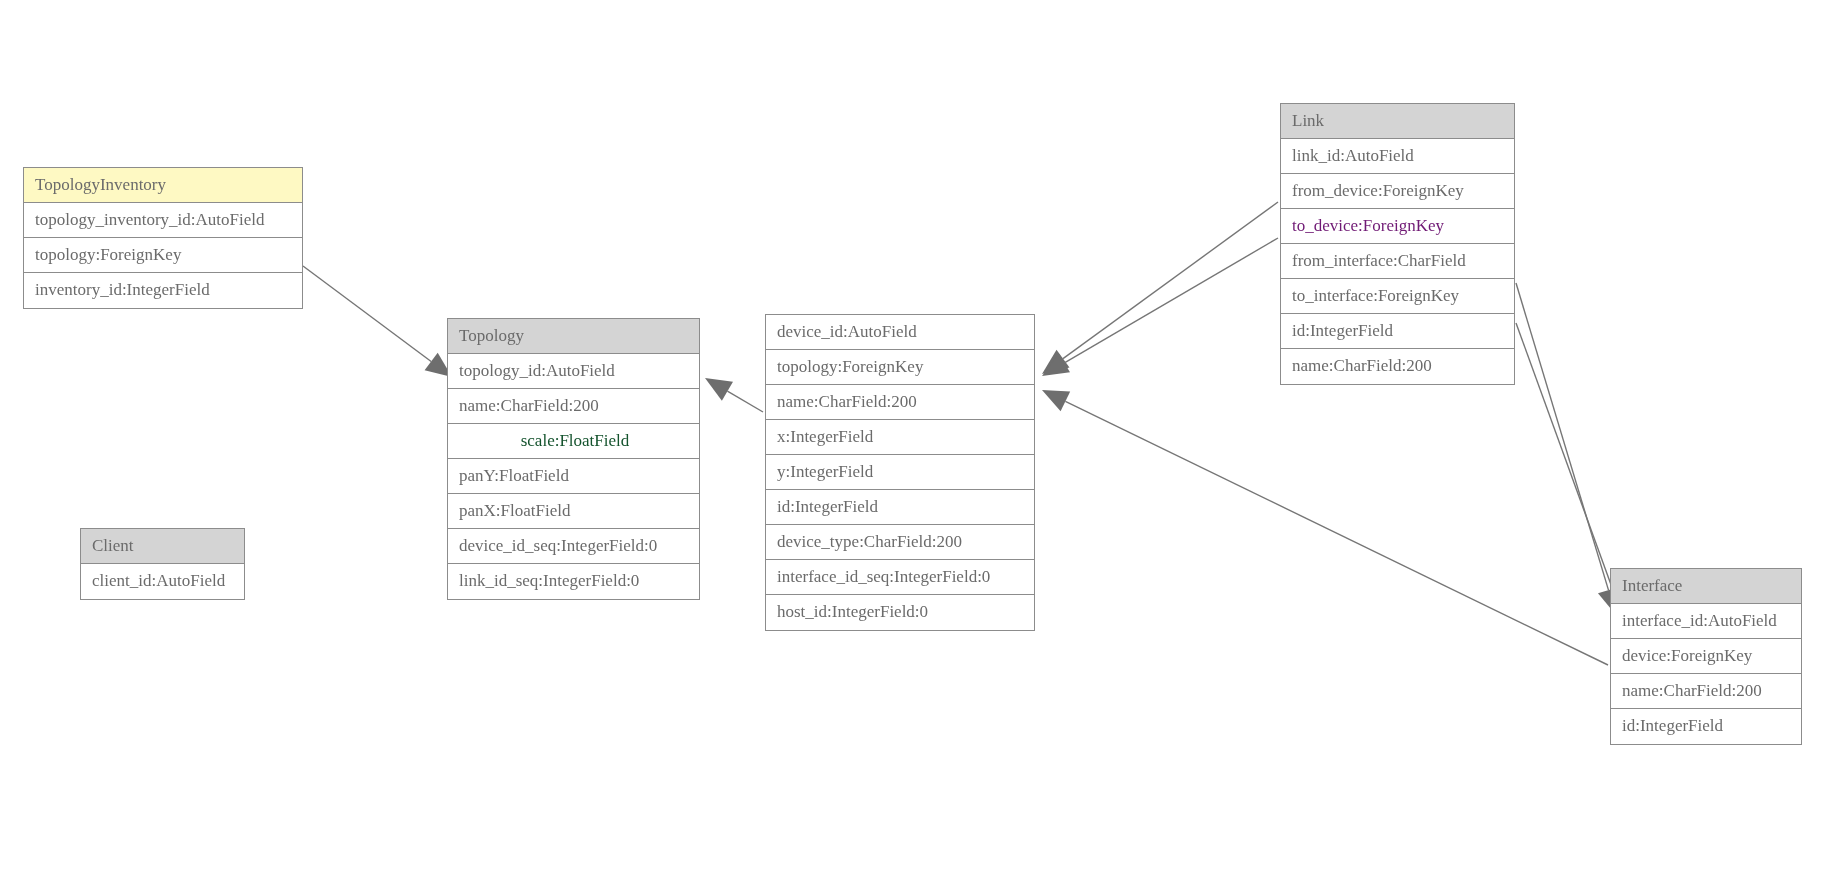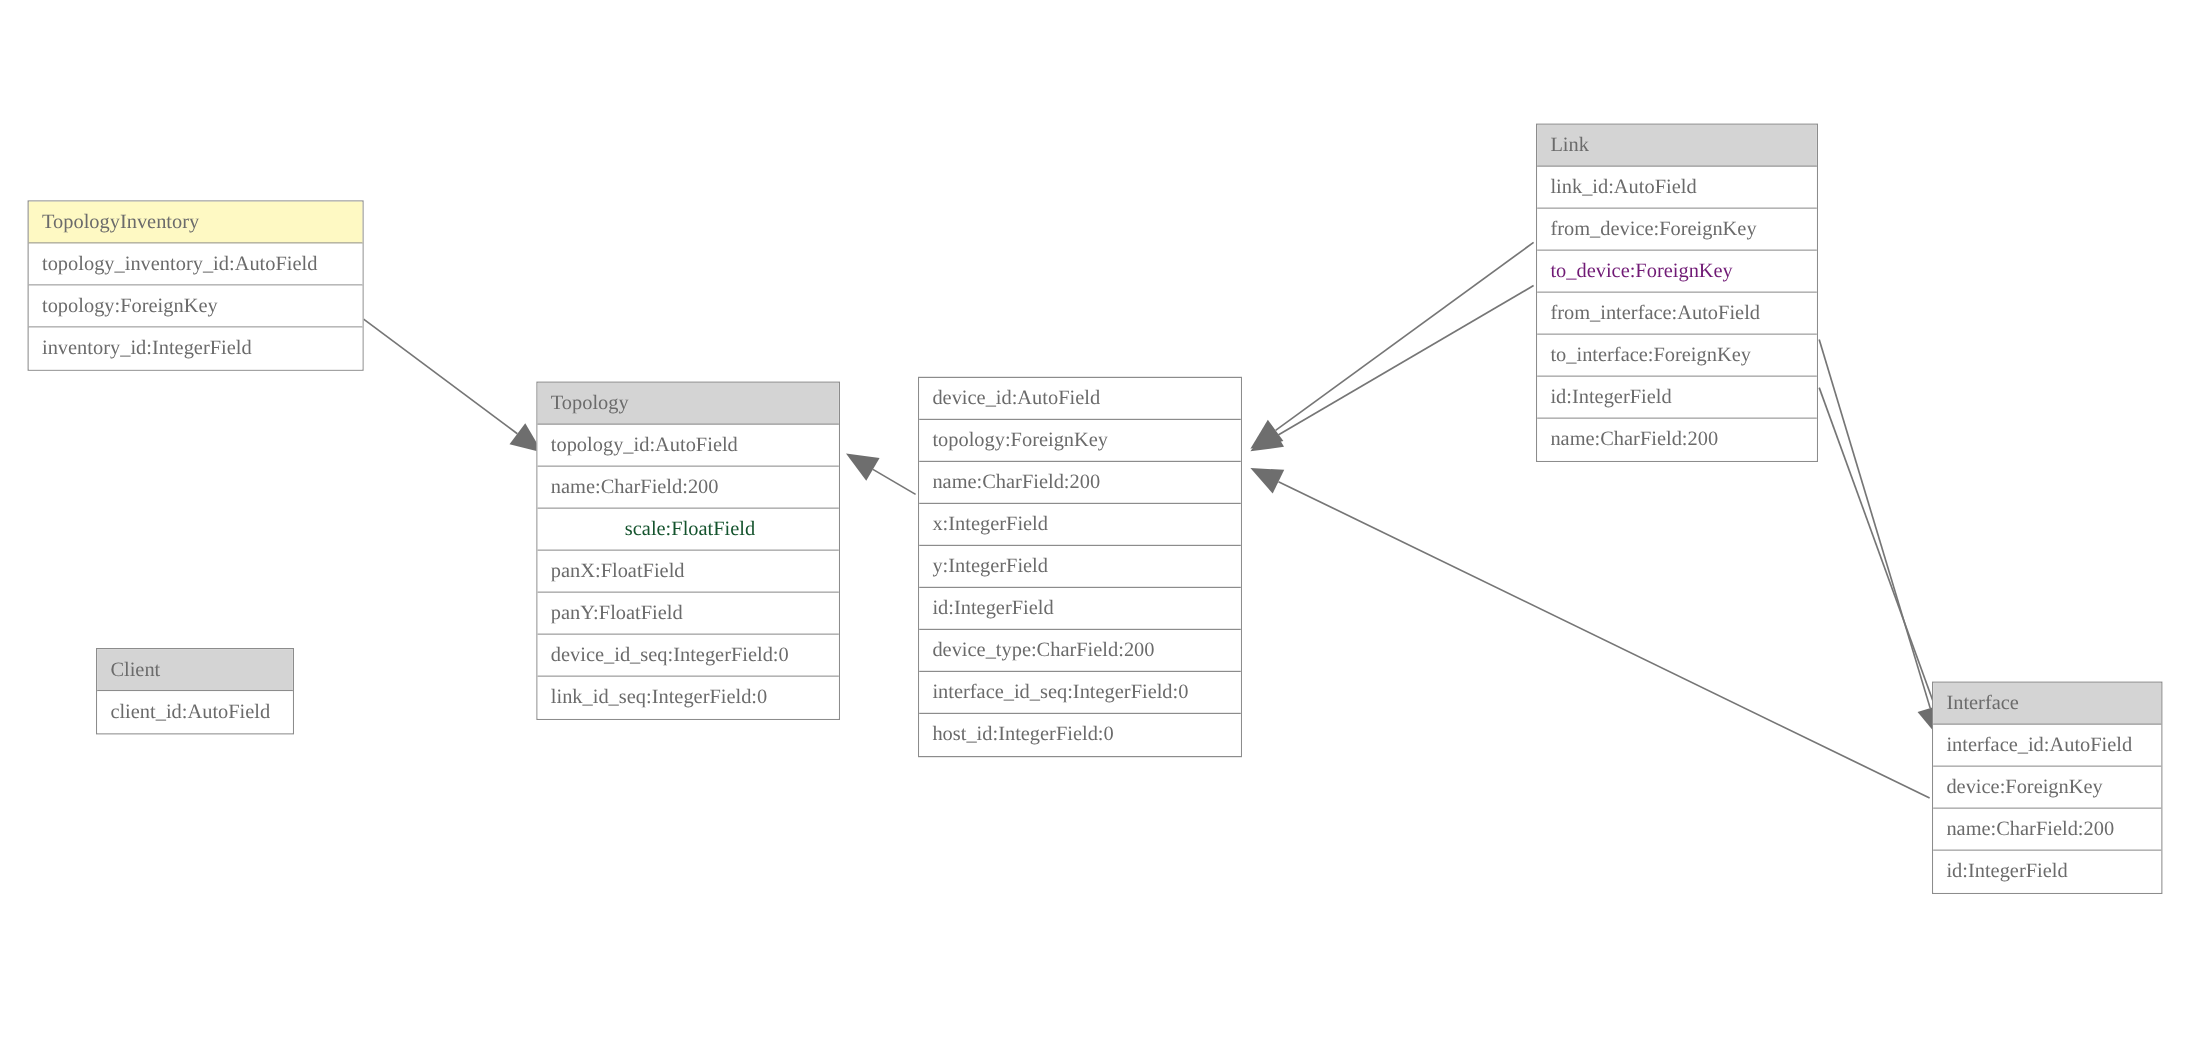--- a/index.html
+++ b/index.html
@@ -102,46 +102,46 @@
         <div class="entity-header" style="background: #fef9c3; color: rgb(107, 107, 107); border-bottom-color: rgb(140, 140, 140);">TopologyInventory</div>
         <div class="entity-row" style="color: rgb(107, 107, 107); border-bottom-color: rgb(140, 140, 140);">topology_inventory_id:AutoField</div>
         <div class="entity-row" style="color: rgb(107, 107, 107); border-bottom-color: rgb(140, 140, 140);">topology:ForeignKey</div>
         <div class="entity-row" style="color: rgb(107, 107, 107); border-bottom-color: rgb(140, 140, 140);">inventory_id:IntegerField</div>
       </div>
       <div class="entity" style="left: 447px; top: 318px; width: 253px; border-color: rgb(140, 140, 140);">
         <div class="entity-header" style="background: rgb(212, 212, 212); color: rgb(107, 107, 107); border-bottom-color: rgb(140, 140, 140);">Topology</div>
         <div class="entity-row" style="color: rgb(107, 107, 107); border-bottom-color: rgb(140, 140, 140);">topology_id:AutoField</div>
         <div class="entity-row" style="color: rgb(107, 107, 107); border-bottom-color: rgb(140, 140, 140);">name:CharField:200</div>
         <div class="entity-row" style="color: #14532d; border-bottom-color: rgb(140, 140, 140); text-align: center;">scale:FloatField</div>
+        <div class="entity-row" style="color: rgb(107, 107, 107); border-bottom-color: rgb(140, 140, 140);">panY:FloatField</div>
         <div class="entity-row" style="color: rgb(107, 107, 107); border-bottom-color: rgb(140, 140, 140);">panX:FloatField</div>
-        <div class="entity-row" style="color: rgb(107, 107, 107); border-bottom-color: rgb(140, 140, 140);">panY:FloatField</div>
         <div class="entity-row" style="color: rgb(107, 107, 107); border-bottom-color: rgb(140, 140, 140);">device_id_seq:IntegerField:0</div>
         <div class="entity-row" style="color: rgb(107, 107, 107); border-bottom-color: rgb(140, 140, 140);">link_id_seq:IntegerField:0</div>
       </div>
-      <div class="entity" style="left: 80px; top: 540px; width: 165px; border-color: rgb(140, 140, 140);">
+      <div class="entity" style="left: 80px; top: 528px; width: 165px; border-color: rgb(140, 140, 140);">
         <div class="entity-header" style="background: rgb(212, 212, 212); color: rgb(107, 107, 107); border-bottom-color: rgb(140, 140, 140);">Client</div>
         <div class="entity-row" style="color: rgb(107, 107, 107); border-bottom-color: rgb(140, 140, 140);">client_id:AutoField</div>
       </div>
       <div class="entity" style="left: 765px; top: 314px; width: 270px; border-color: rgb(140, 140, 140);">
         <div class="entity-row" style="color: rgb(107, 107, 107); border-bottom-color: rgb(140, 140, 140);">device_id:AutoField</div>
         <div class="entity-row" style="color: rgb(107, 107, 107); border-bottom-color: rgb(140, 140, 140);">topology:ForeignKey</div>
         <div class="entity-row" style="color: rgb(107, 107, 107); border-bottom-color: rgb(140, 140, 140);">name:CharField:200</div>
         <div class="entity-row" style="color: rgb(107, 107, 107); border-bottom-color: rgb(140, 140, 140);">x:IntegerField</div>
         <div class="entity-row" style="color: rgb(107, 107, 107); border-bottom-color: rgb(140, 140, 140);">y:IntegerField</div>
         <div class="entity-row" style="color: rgb(107, 107, 107); border-bottom-color: rgb(140, 140, 140);">id:IntegerField</div>
         <div class="entity-row" style="color: rgb(107, 107, 107); border-bottom-color: rgb(140, 140, 140);">device_type:CharField:200</div>
         <div class="entity-row" style="color: rgb(107, 107, 107); border-bottom-color: rgb(140, 140, 140);">interface_id_seq:IntegerField:0</div>
         <div class="entity-row" style="color: rgb(107, 107, 107); border-bottom-color: rgb(140, 140, 140);">host_id:IntegerField:0</div>
       </div>
       <div class="entity" style="left: 1280px; top: 103px; width: 235px; border-color: rgb(140, 140, 140);">
         <div class="entity-header" style="background: rgb(212, 212, 212); color: rgb(107, 107, 107); border-bottom-color: rgb(140, 140, 140);">Link</div>
         <div class="entity-row" style="color: rgb(107, 107, 107); border-bottom-color: rgb(140, 140, 140);">link_id:AutoField</div>
         <div class="entity-row" style="color: rgb(107, 107, 107); border-bottom-color: rgb(140, 140, 140);">from_device:ForeignKey</div>
         <div class="entity-row" style="color: #701a75; border-bottom-color: rgb(140, 140, 140);">to_device:ForeignKey</div>
-        <div class="entity-row" style="color: rgb(107, 107, 107); border-bottom-color: rgb(140, 140, 140);">from_interface:AutoField</div>
+        <div class="entity-row" style="color: rgb(107, 107, 107); border-bottom-color: rgb(140, 140, 140);">from_interface:CharField</div>
         <div class="entity-row" style="color: rgb(107, 107, 107); border-bottom-color: rgb(140, 140, 140);">to_interface:ForeignKey</div>
         <div class="entity-row" style="color: rgb(107, 107, 107); border-bottom-color: rgb(140, 140, 140);">id:IntegerField</div>
         <div class="entity-row" style="color: rgb(107, 107, 107); border-bottom-color: rgb(140, 140, 140);">name:CharField:200</div>
       </div>
       <div class="entity" style="left: 1610px; top: 568px; width: 192px; border-color: rgb(140, 140, 140);">
         <div class="entity-header" style="background: rgb(212, 212, 212); color: rgb(107, 107, 107); border-bottom-color: rgb(140, 140, 140);">Interface</div>
         <div class="entity-row" style="color: rgb(107, 107, 107); border-bottom-color: rgb(140, 140, 140);">interface_id:AutoField</div>
         <div class="entity-row" style="color: rgb(107, 107, 107); border-bottom-color: rgb(140, 140, 140);">device:ForeignKey</div>
         <div class="entity-row" style="color: rgb(107, 107, 107); border-bottom-color: rgb(140, 140, 140);">name:CharField:200</div>
         <div class="entity-row" style="color: rgb(107, 107, 107); border-bottom-color: rgb(140, 140, 140);">id:IntegerField</div>

